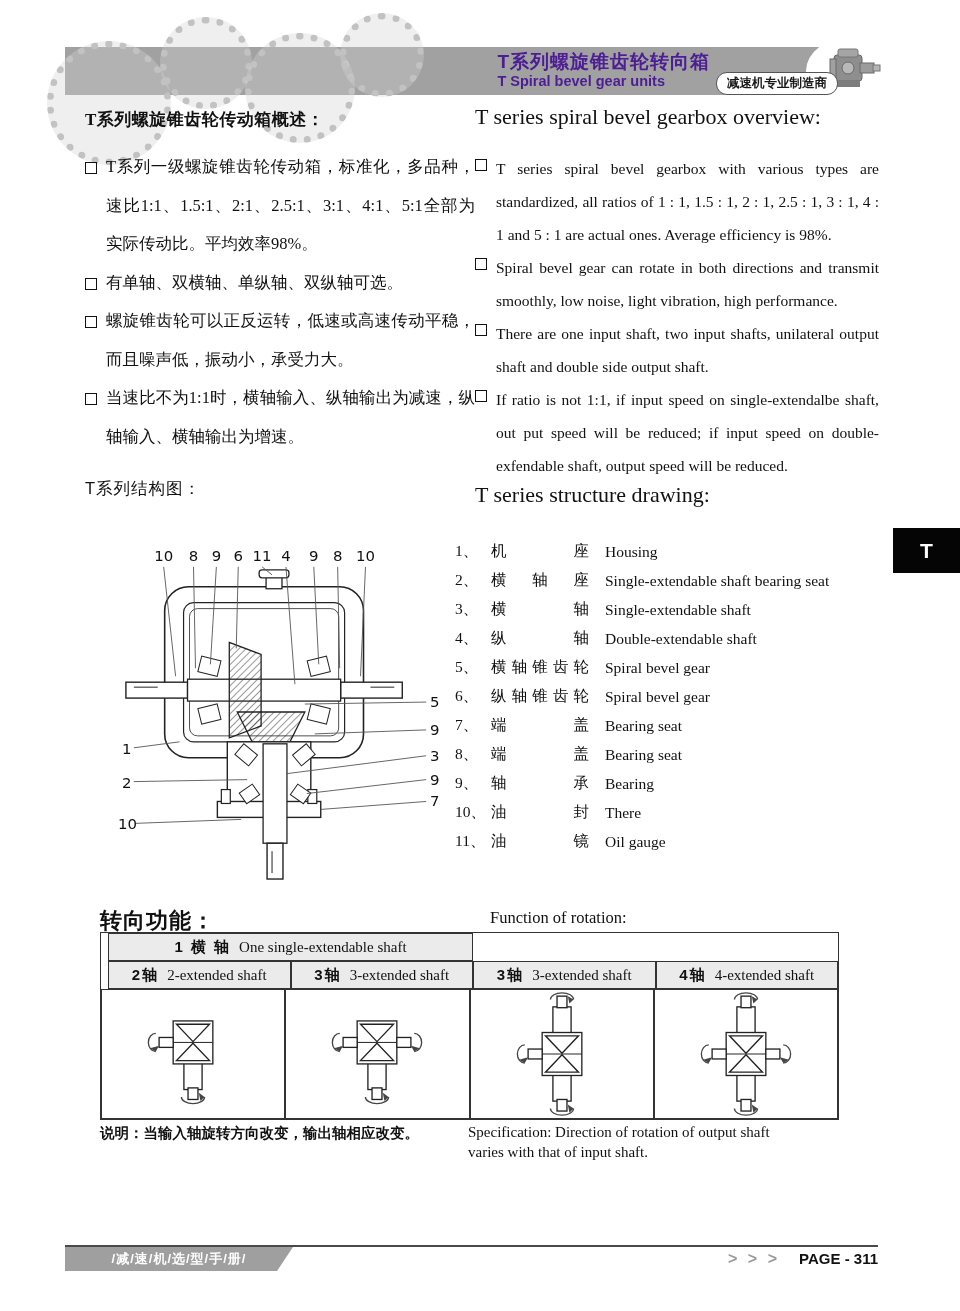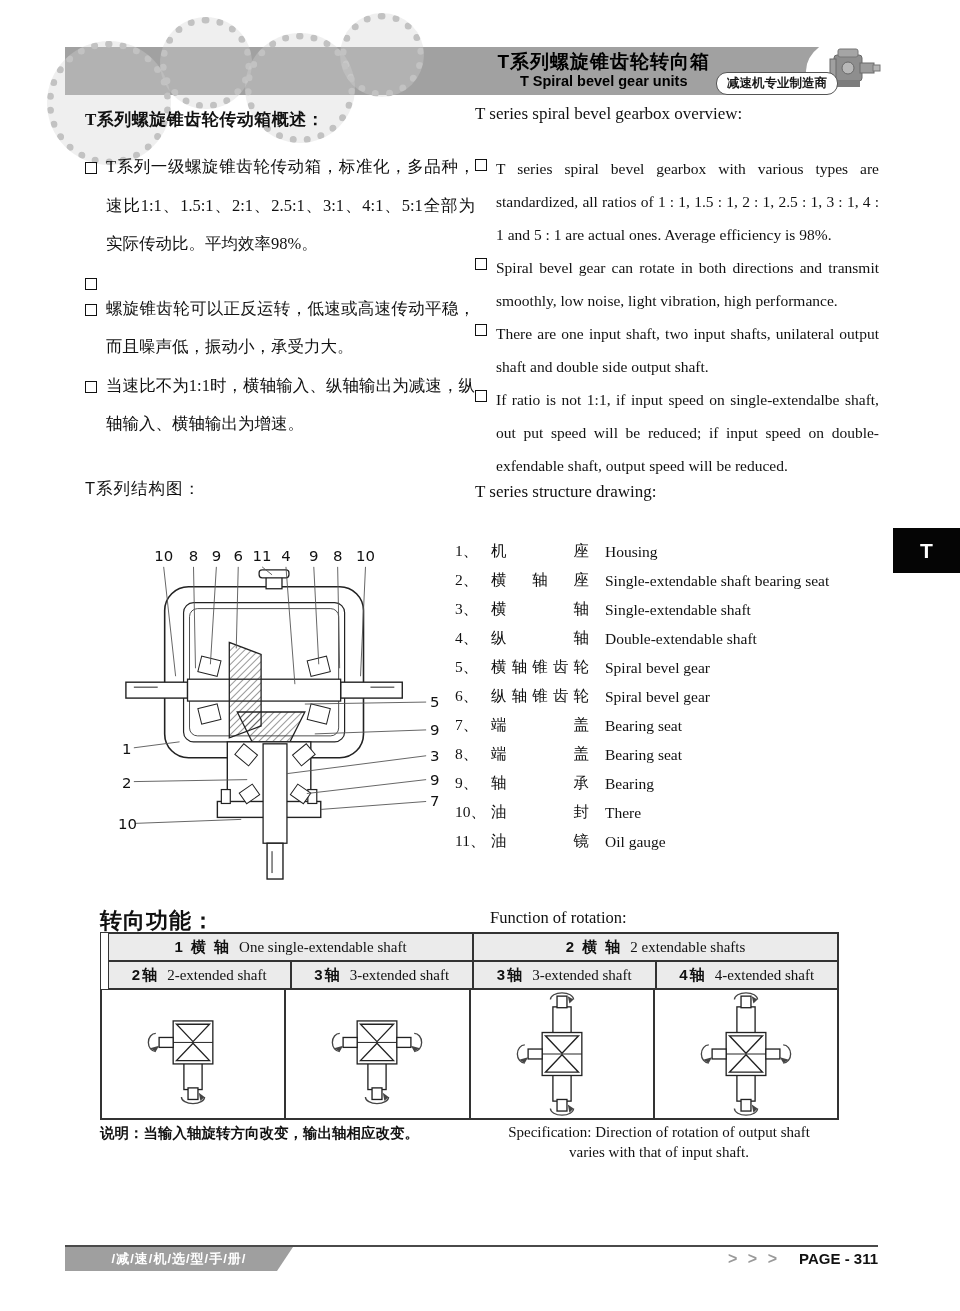--- a/index.html
+++ b/index.html
@@ -6,38 +6,38 @@
   #page{position:relative;width:960px;height:1311px;background:#ffffff;overflow:hidden;
         font-family:"Liberation Serif","DejaVu Serif",serif;color:#111;}
 
   
   .banner{position:absolute;left:65px;top:47px;width:813px;height:48px;background:#a1a1a1;}
   .banner .gear{position:absolute;border-radius:50%;border:7px dotted #c2c2c2;background:rgba(210,210,210,.35);}
   .gear1{left:-18px;top:-6px;width:110px;height:110px;border-color:#bcbcbc;}
   .gear2{left:95px;top:-30px;width:78px;height:78px;}
   .gear3{left:180px;top:-14px;width:96px;height:96px;border-color:#cdcdcd;}
   .gear4{left:275px;top:-34px;width:70px;height:70px;border-color:#c6c6c6;}
-  .banner-titles{position:absolute;right:168px;top:4px;text-align:center;color:#000000;line-height:1.15;
+  .banner-titles{position:absolute;right:168px;top:4px;text-align:left;color:#4c1d95;line-height:1.15;
                  font-family:"Liberation Sans","DejaVu Sans",sans-serif;}
   .banner-title-cn{font-size:19px;font-weight:bold;letter-spacing:1px;}
   .banner-title-en{font-size:14.5px;font-weight:bold;}
   .badge{position:absolute;right:40px;top:25px;width:120px;height:21px;background:#ffffff;border:1px solid #555;
          border-radius:11px;display:flex;align-items:center;justify-content:center;
          font-family:"Liberation Sans","DejaVu Sans",sans-serif;font-size:12.5px;font-weight:bold;color:#1a1a1a;}
   .blob{position:absolute;right:-18px;top:-10px;width:90px;height:68px;background:#ffffff;border-radius:50% 50% 45% 45%;}
   .product{position:absolute;right:-4px;top:-4px;}
 
   
   .side-tab{position:absolute;left:893px;top:528px;width:67px;height:45px;background:#050505;
             display:flex;align-items:center;justify-content:center;color:#fff;
             font-family:"Liberation Sans","DejaVu Sans",sans-serif;font-size:21px;font-weight:bold;}
 
   
   .h-cn-serif{position:absolute;font-size:17px;font-weight:bold;letter-spacing:.5px;}
-  .h-en-serif{position:absolute;font-size:17px;}
+  .h-en-serif{position:absolute;font-size:22px;}
   .bullets{position:absolute;}
   .bullet{display:flex;text-align:justify;}
   .sq{flex:0 0 10px;width:10px;height:10px;border:1.3px solid #111;margin-right:9px;}
   .bullets-cn{left:85px;top:148px;width:390px;font-size:16.5px;line-height:38.5px;}
   .bullets-cn .sq{margin-top:14px;}
   .bullets-en{left:475px;top:152px;width:404px;font-size:15.5px;line-height:33px;}
   .bullets-en .sq{margin-top:7px;}
 
   
   .h-struct-cn{position:absolute;left:85px;top:478px;font-size:16.5px;
@@ -58,21 +58,21 @@
   .trow1,.trow2{display:grid;padding-left:7px;}
   .trow1{grid-template-columns:1fr 1fr;}
   .trow2{grid-template-columns:1fr 1fr 1fr 1fr;}
   .trow3{display:grid;grid-template-columns:1fr 1fr 1fr 1fr;height:130px;}
   .hcell{background:#ebebeb;border:1px solid #333;height:26px;display:flex;align-items:center;justify-content:center;
          font-size:15px;gap:8px;}
   .hcell b{font-family:"Liberation Sans","DejaVu Sans",sans-serif;font-size:15px;letter-spacing:2px;}
   .dcell{border:1px solid #333;background:#fff;display:flex;align-items:center;justify-content:center;}
   .note-cn{position:absolute;left:100px;top:1124px;font-size:14.5px;font-weight:bold;
            font-family:"Liberation Sans","DejaVu Sans",sans-serif;}
-  .note-en{position:absolute;left:468px;top:1122px;width:382px;text-align:center;font-size:15px;line-height:20px;}
+  .note-en{position:absolute;left:468px;top:1122px;width:382px;font-size:15px;line-height:20px;}
 
   
   .footer-line{position:absolute;left:65px;top:1245px;width:813px;height:2px;background:#4a4a4a;}
   .footer-tab{position:absolute;left:65px;top:1247px;width:228px;height:24px;background:#9f9f9f;
               clip-path:polygon(0 0,100% 0,calc(100% - 16px) 100%,0 100%);
               display:flex;align-items:center;justify-content:center;color:#fff;
               font-family:"Liberation Sans","DejaVu Sans",sans-serif;font-size:13px;font-weight:bold;letter-spacing:1px;}
   .footer-arrows{position:absolute;right:180px;top:1250px;color:#9a9a9a;font-weight:bold;font-size:16px;
                  font-family:"Liberation Sans","DejaVu Sans",sans-serif;letter-spacing:3px;}
   .footer-page{position:absolute;right:82px;top:1250px;font-weight:bold;font-size:15px;
@@ -112,20 +112,21 @@
   <div class="h-cn-serif" style="left:85px;top:108px;">T系列螺旋锥齿轮传动箱概述：</div>
   <div class="h-en-serif" style="left:475px;top:104px;">T series spiral bevel gearbox overview:</div>
 
   <div class="bullets bullets-cn">
       <div class="bullet">
         <span class="sq"></span>
         <span>T系列一级螺旋锥齿轮传动箱，标准化，多品种，速比1:1、1.5:1、2:1、2.5:1、3:1、4:1、5:1全部为实际传动比。平均效率98%。</span>
       </div>
       <div class="bullet">
         <span class="sq"></span>
+        <span>有单轴、双横轴、单纵轴、双纵轴可选。</span>
       </div>
       <div class="bullet">
         <span class="sq"></span>
         <span>螺旋锥齿轮可以正反运转，低速或高速传动平稳，而且噪声低，振动小，承受力大。</span>
       </div>
       <div class="bullet">
         <span class="sq"></span>
         <span>当速比不为1:1时，横轴输入、纵轴输出为减速，纵轴输入、横轴输出为增速。</span>
       </div>
     </div>
@@ -297,24 +298,20 @@
     </div>
 
   <div class="h-rot-cn">转向功能：</div>
   <div class="h-rot-en">Function of rotation:</div>
 
   <div class="rtable">
     <div class="trow1">
       <div class="hcell">
         <b>1  横  轴</b>
         <span>One single-extendable shaft</span>
-      </div>
-      <div class="hcell">
-        <b>2  横  轴</b>
-        <span>2 extendable shafts</span>
       </div>
     </div>
     <div class="trow2">
         <div class="hcell">
           <b>2轴</b>
           <span>2-extended shaft</span>
         </div>
         <div class="hcell">
           <b>3轴</b>
           <span>3-extended shaft</span>

